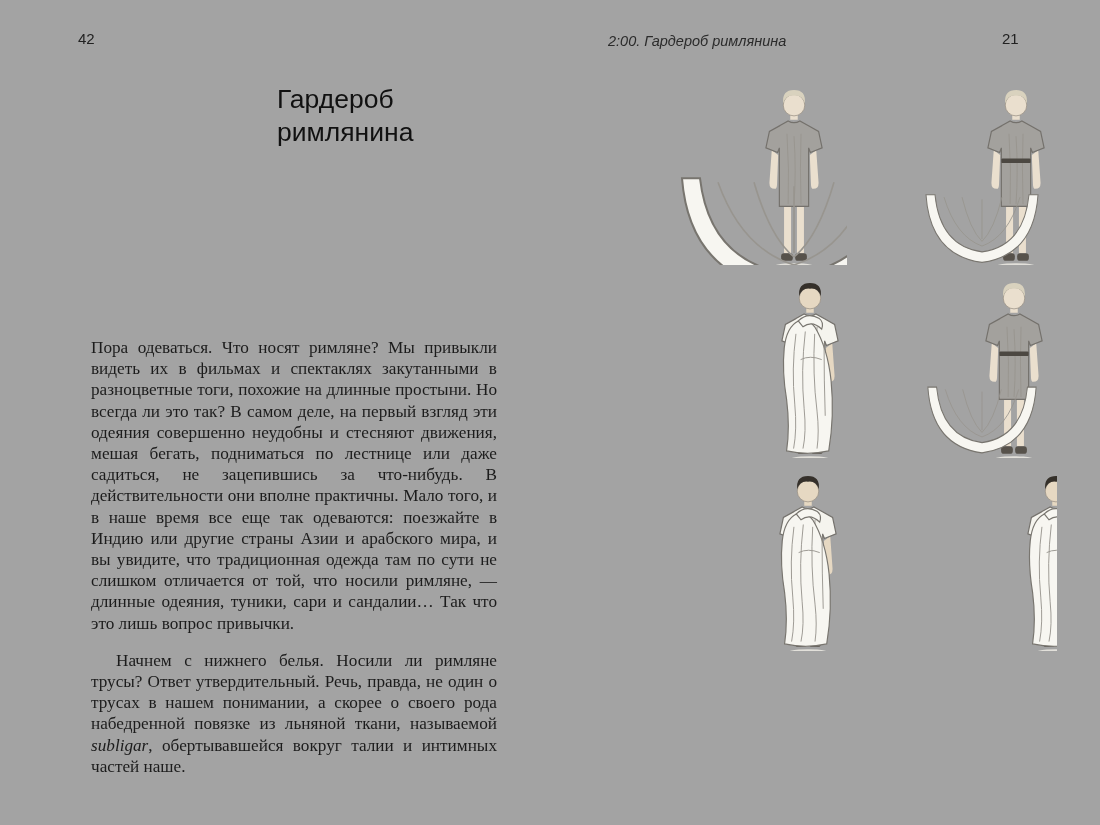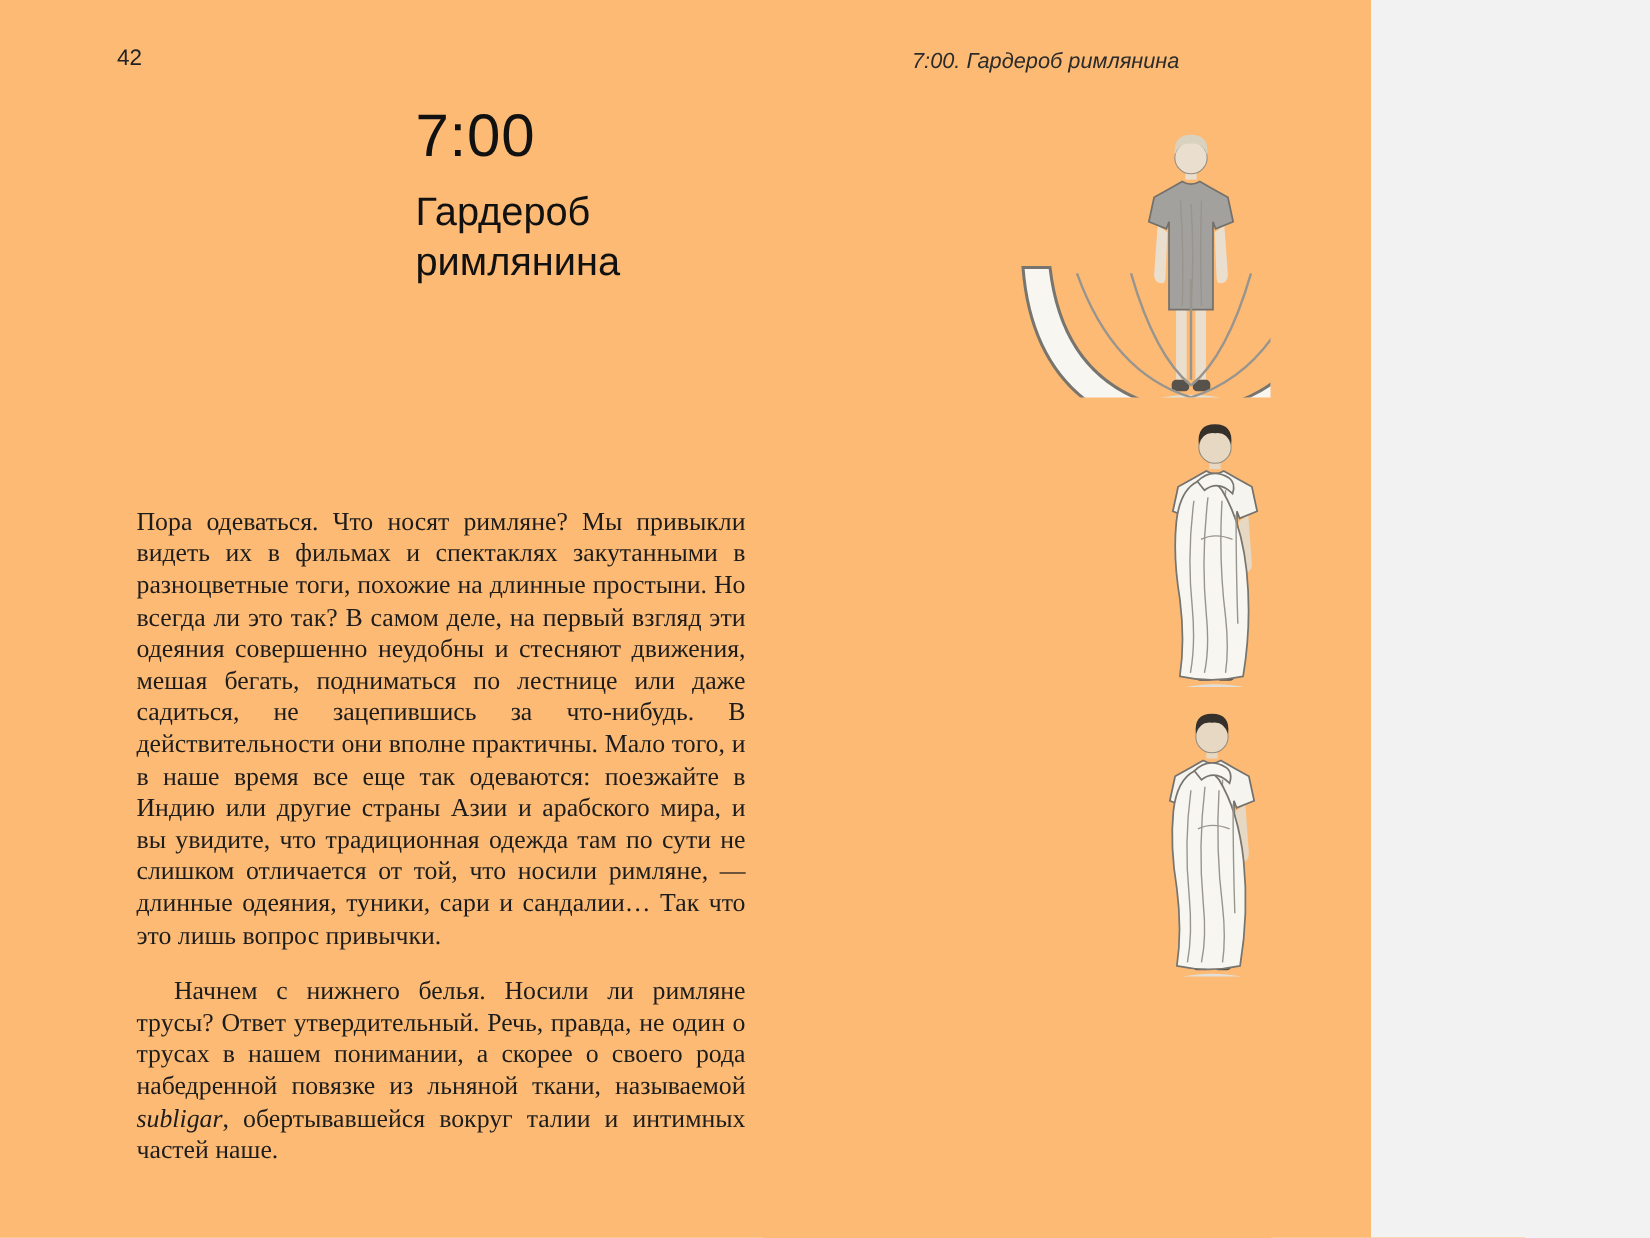--- a/index.html
+++ b/index.html
@@ -3,22 +3,22 @@
 <meta charset="utf-8">
 <style>
   html,body{margin:0;padding:0;}
   body{
     width:1100px;height:825px;
     background:#f2f2f2;
     font-family:"Liberation Serif", serif;
     color:#1f1f1f;
   }
   .spread{
-    position:relative;width:914px;height:825px;
-    background:#fdba74;overflow:hidden;
+    position:relative;width:1100px;height:825px;
+    background:#a3a3a3;overflow:hidden;
   }
   
   .pageno{
     position:absolute;top:30px;
     font-family:"Liberation Sans", sans-serif;
     font-size:15px;color:#222;
   }
   .pageno-left{left:78px;}
   .pageno-right{left:1002px;}
   .chapter{
@@ -115,30 +115,29 @@
         <path class="fold" d="M40,6 Q48,34 60,44"></path>
         <path class="fold" d="M80,6 Q72,34 60,44"></path>
         <path class="fold" d="M60,8 Q60,28 60,42"></path>
       </symbol>
     </defs>
   </svg>
 
   <div class="pageno pageno-left">42</div>
 
   <div class="chapter">
-    <div class="chapter-time">7:00</div>
     <div class="chapter-title">Гардероб римлянина</div>
   </div>
 
   <div class="body-text">
     <p>Пора одеваться. Что носят римляне? Мы привыкли видеть их в фильмах и спектаклях закутанными в разноцветные тоги, похожие на длинные простыни. Но всегда ли это так? В самом деле, на первый взгляд эти одеяния совершенно неудобны и стесняют движения, мешая бегать, подниматься по лестнице или даже садиться, не зацепившись за что-нибудь. В действительности они вполне практичны. Мало того, и в наше время все еще так одеваются: поезжайте в Индию или другие страны Азии и арабского мира, и вы увидите, что традиционная одежда там по сути не слишком отличается от той, что носили римляне, — длинные одеяния, туники, сари и сандалии… Так что это лишь вопрос привычки.</p>
     <p class="indent"><span>Начнем с нижнего белья. Носили ли римляне трусы? Ответ утвердительный. Речь, правда, не один о трусах в нашем понимании, а скорее о своего рода набедренной повязке из льняной ткани, называемой </span><span class="lat">subligar</span><span>, обертывавшейся вокруг талии и интимных частей наше.</span></p>
   </div>
 
-  <div class="running-head">7:00. Гардероб римлянина</div>
+  <div class="running-head">2:00. Гардероб римлянина</div>
   <div class="pageno pageno-right">21</div>
 
   <div class="illos">
 
     <svg class="panel" viewBox="0 0 200 185">
       <use href="#fig" class="f-slave" transform="translate(48,14)"></use>
       <use href="#fig" class="f-roman" transform="translate(152,14)"></use>
       <use href="#belt" transform="translate(152,14)"></use>
       <use href="#togaSh" transform="translate(152,14)"></use>
       <use href="#clothU" transform="translate(28,60) scale(1.2,1.18)"></use>

